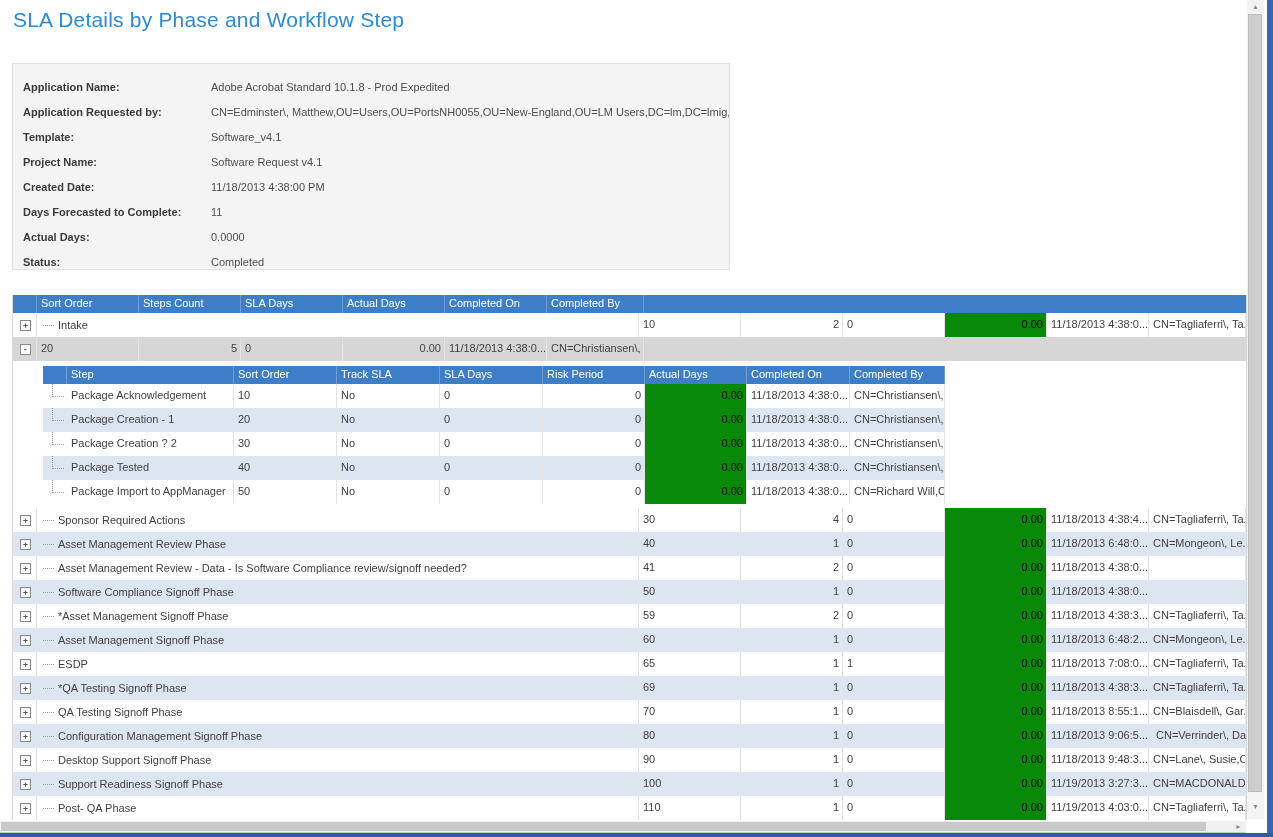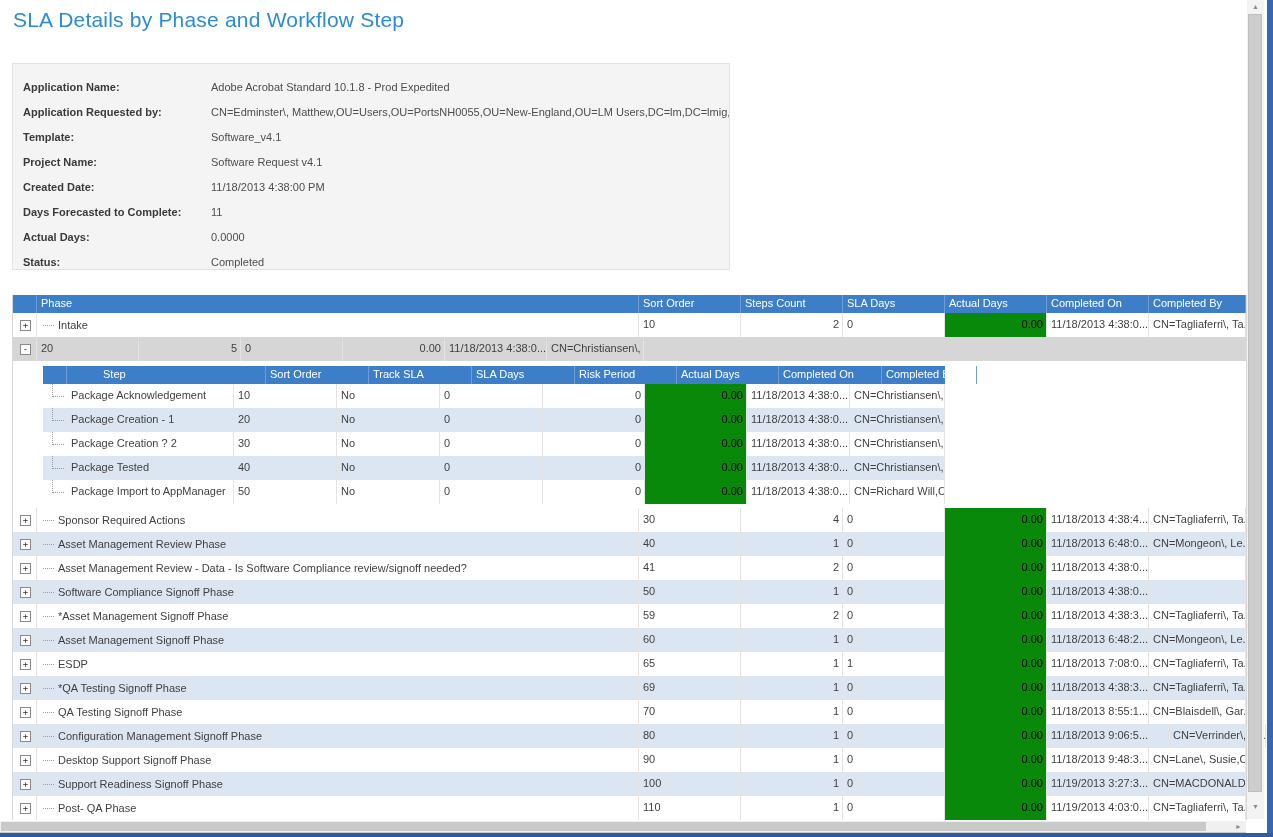--- a/index.html
+++ b/index.html
@@ -95,21 +95,20 @@
         <div class="info-row">
           <div class="info-label">Status:</div>
           <div class="info-value">Completed</div>
         </div>
       </div>
   </div>
 
   <div id="grid">
     <div class="ghead" id="grid-head">
         <div class="hcell" style="width: 24px;"></div>
-        <div class="hcell" style="width: 602px;">Phase</div>
         <div class="hcell" style="width: 102px;">Sort Order</div>
         <div class="hcell" style="width: 102px;">Steps Count</div>
         <div class="hcell" style="width: 102px;">SLA Days</div>
         <div class="hcell" style="width: 102px;">Actual Days</div>
         <div class="hcell" style="width: 102px;">Completed On</div>
         <div class="hcell" style="width: 97px;">Completed By</div>
       </div>
     <div id="grid-body">
         <div class="grow bg-white">
           <div class="cell c-exp" style="width: 24px;">
@@ -133,21 +132,21 @@
           <div class="cell" style="width: 102px;">20</div>
           <div class="cell r" style="width: 102px;">5</div>
           <div class="cell" style="width: 102px;">0</div>
           <div class="cell r" style="width: 102px;">0.00</div>
           <div class="cell" style="width: 102px;">11/18/2013 4:38:0...</div>
           <div class="cell" style="width: 97px;">CN=Christiansen\, ...</div>
         </div>
         <div class="nested">
           <div class="ghead nhead">
             <div class="hcell" style="width: 24px;"></div>
-            <div class="hcell" style="width: 167px; margin-left: 32px;">Step</div>
+            <div class="hcell" style="width: 167px;">Step</div>
             <div class="hcell" style="width: 103px;">Sort Order</div>
             <div class="hcell" style="width: 103px;">Track SLA</div>
             <div class="hcell" style="width: 103px;">SLA Days</div>
             <div class="hcell" style="width: 102px;">Risk Period</div>
             <div class="hcell" style="width: 102px;">Actual Days</div>
             <div class="hcell" style="width: 103px;">Completed On</div>
             <div class="hcell" style="width: 95px;">Completed By</div>
           </div>
           <div class="nrow bg-white">
             <div class="cell c-ind" style="width: 24px;">
@@ -355,21 +354,21 @@
             <div class="expbox">+</div>
           </div>
           <div class="cell c-phase" style="width: 602px;">
             <div class="leader"></div>
             <div class="lbl">Configuration Management Signoff Phase</div>
           </div>
           <div class="cell" style="width: 102px;">80</div>
           <div class="cell r" style="width: 102px;">1</div>
           <div class="cell" style="width: 102px;">0</div>
           <div class="cell r green" style="width: 102px;">0.00</div>
-          <div class="cell" style="width: 122px;">11/18/2013 9:06:5...</div>
+          <div class="cell" style="width: 105px;">11/18/2013 9:06:5...</div>
           <div class="cell" style="width: 97px;">CN=Verrinder\, Da...</div>
         </div>
         <div class="grow bg-white">
           <div class="cell c-exp" style="width: 24px;">
             <div class="expbox">+</div>
           </div>
           <div class="cell c-phase" style="width: 602px;">
             <div class="leader"></div>
             <div class="lbl">Desktop Support Signoff Phase</div>
           </div>

